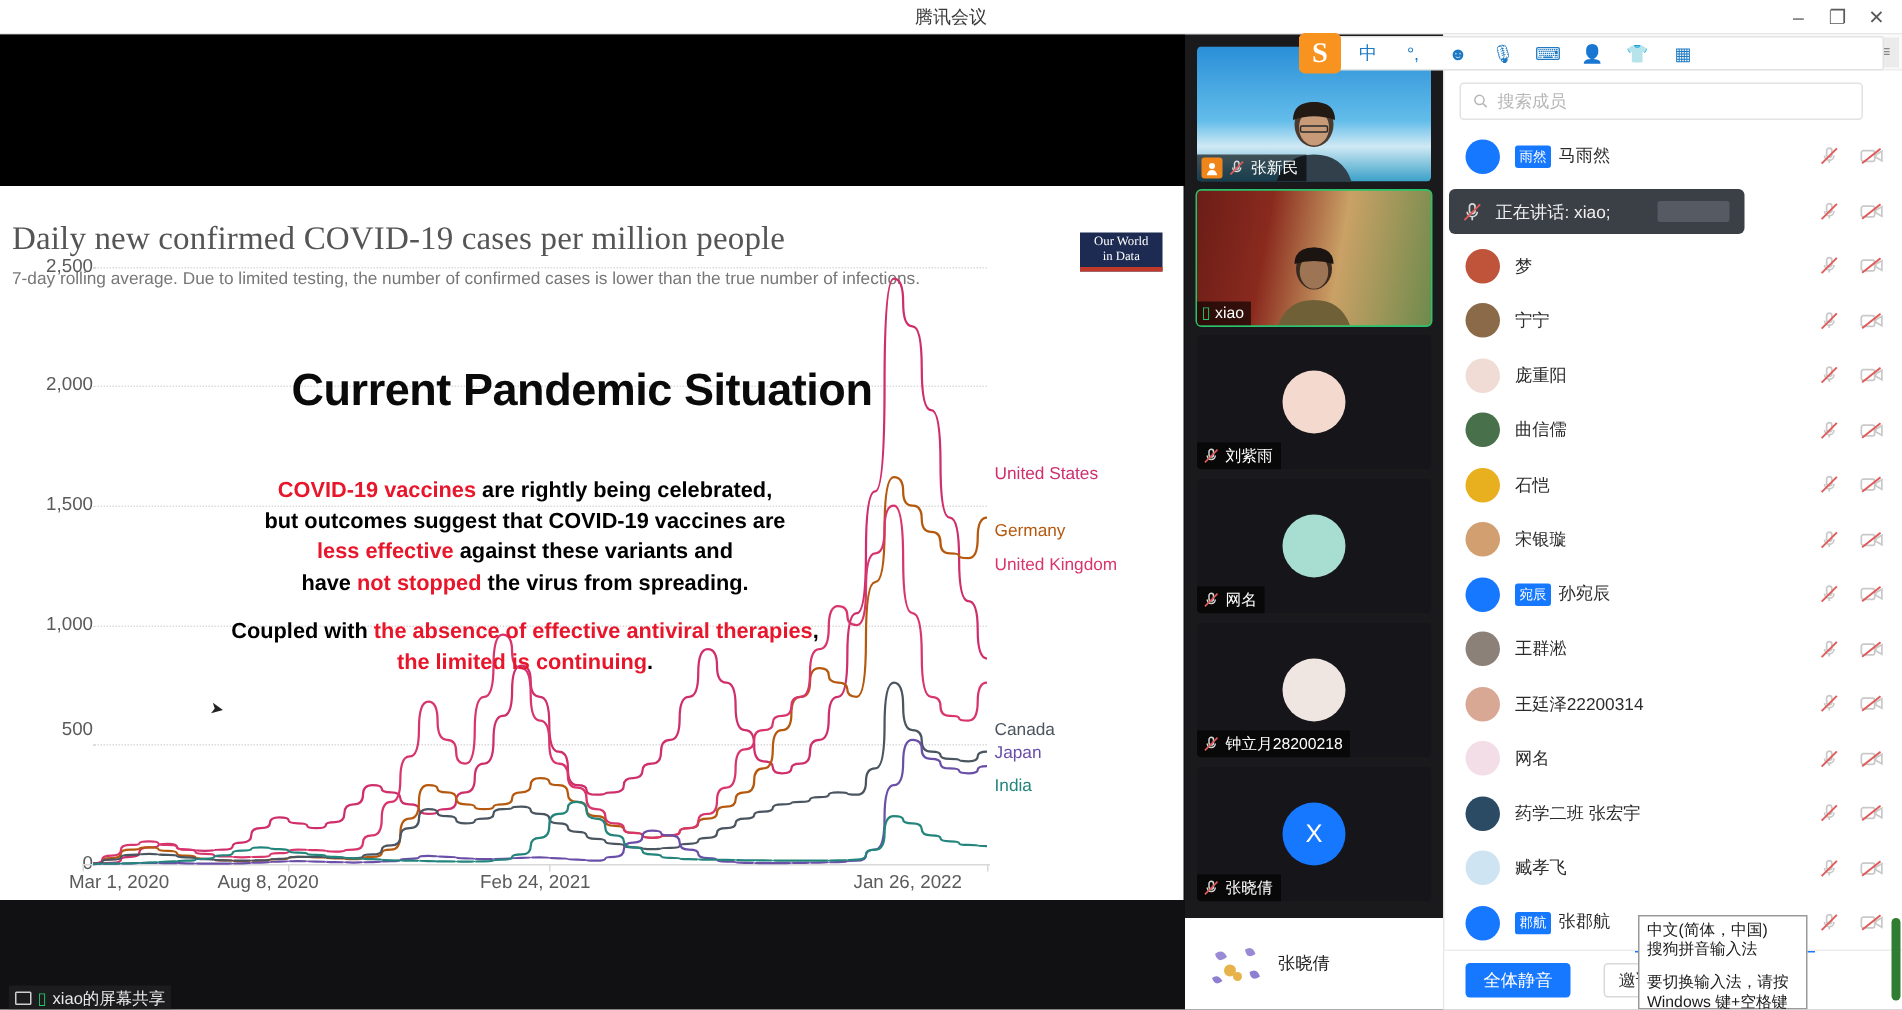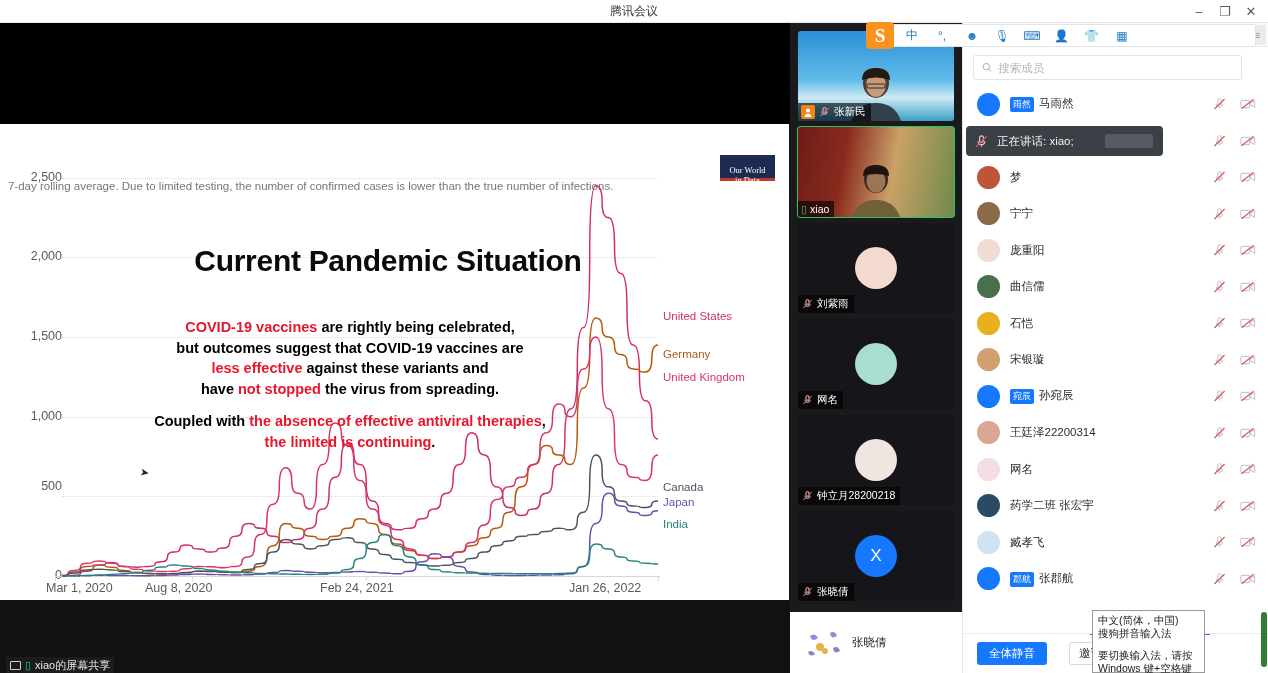--- a/index.html
+++ b/index.html
@@ -38,21 +38,21 @@
     font-size:22px; color:#555; letter-spacing:.1px; white-space:nowrap;
   }
   .owid-sub {
     position:absolute; left:8px; top:55px; width:670px;
     font-size:11.5px; line-height:14px; color:#777;
   }
   .owid-badge {
     position:absolute; right:14px; top:31px; width:55px; height:26px;
     background:#1d2b52; border-bottom:3px solid #c0392b;
     color:#fff; font-size:8.5px; line-height:10px; text-align:center;
-    padding-top:10px; font-family:"Liberation Serif", serif;
+    padding-top:0; font-family:"Liberation Serif", serif;
   }
   .slide-h1 {
     position:absolute; left:128px; top:120px; width:520px; text-align:center;
     font-size:30px; font-weight:bold; color:#0a0a0a; letter-spacing:-0.3px;
   }
   .slide-body {
     position:absolute; left:60px; top:193px; width:580px; text-align:center;
     font-size:14.5px; font-weight:bold; line-height:20.5px; color:#000;
   }
   .slide-body .r { color:#e8162b; }
@@ -213,20 +213,21 @@
       <div class="winbtn">❐</div>
       <div class="winbtn">✕</div>
     </div>
   </div>
 
   <div class="share-area">
     <div class="share-black-top"></div>
 
     <div class="slide">
 
+      <div class="owid-title">Daily new confirmed COVID-19 cases per million people</div>
       <div class="owid-sub">7-day rolling average. Due to limited testing, the number of confirmed cases is lower than the true number of infections.</div>
       <div class="owid-badge">
         <span>Our World</span><br>
         <span>in Data</span>
       </div>
 
       <div class="yaxis" id="yaxis">
           <div class="ylab" style="top: 444px;">0</div>
           <div class="ylab" style="top: 355px;">500</div>
           <div class="ylab" style="top: 284.727px;">1,000</div>
@@ -565,20 +566,37 @@
               <line x1="2.2" y1="13.8" x2="13.8" y2="2.2" stroke="#e05a5a" stroke-width="1.5"></line>
             </svg>
             <svg width="16" height="14" viewBox="0 0 18 14">
               <rect x="1" y="3" width="10" height="8" rx="1.6" fill="none" stroke="#c9c9c9" stroke-width="1.3"></rect>
               <path d="M11.8 6 L16.4 3.4 V10.6 L11.8 8z" fill="none" stroke="#c9c9c9" stroke-width="1.3"></path>
               <line x1="1.6" y1="12.4" x2="15.4" y2="1.6" stroke="#e05a5a" stroke-width="1.5"></line>
             </svg>
           </div>
         </div>
         <div class="prow">
+          <div class="pav" style="background:#8c8178"></div>
+          <div class="pname"><span>王群淞</span></div>
+          <div class="picons">
+            <svg width="15" height="14" viewBox="0 0 16 16">
+              <rect x="6" y="2" width="4" height="7" rx="2" fill="none" stroke="#c9c9c9" stroke-width="1.3"></rect>
+              <path d="M4.4 7.6a3.6 3.6 0 0 0 7.2 0" fill="none" stroke="#c9c9c9" stroke-width="1.3"></path>
+              <line x1="8" y1="11.2" x2="8" y2="13.4" stroke="#c9c9c9" stroke-width="1.3"></line>
+              <line x1="2.2" y1="13.8" x2="13.8" y2="2.2" stroke="#e05a5a" stroke-width="1.5"></line>
+            </svg>
+            <svg width="16" height="14" viewBox="0 0 18 14">
+              <rect x="1" y="3" width="10" height="8" rx="1.6" fill="none" stroke="#c9c9c9" stroke-width="1.3"></rect>
+              <path d="M11.8 6 L16.4 3.4 V10.6 L11.8 8z" fill="none" stroke="#c9c9c9" stroke-width="1.3"></path>
+              <line x1="1.6" y1="12.4" x2="15.4" y2="1.6" stroke="#e05a5a" stroke-width="1.5"></line>
+            </svg>
+          </div>
+        </div>
+        <div class="prow">
           <div class="pav" style="background:#d9a894"></div>
           <div class="pname"><span>王廷泽22200314</span></div>
           <div class="picons">
             <svg width="15" height="14" viewBox="0 0 16 16">
               <rect x="6" y="2" width="4" height="7" rx="2" fill="none" stroke="#c9c9c9" stroke-width="1.3"></rect>
               <path d="M4.4 7.6a3.6 3.6 0 0 0 7.2 0" fill="none" stroke="#c9c9c9" stroke-width="1.3"></path>
               <line x1="8" y1="11.2" x2="8" y2="13.4" stroke="#c9c9c9" stroke-width="1.3"></line>
               <line x1="2.2" y1="13.8" x2="13.8" y2="2.2" stroke="#e05a5a" stroke-width="1.5"></line>
             </svg>
             <svg width="16" height="14" viewBox="0 0 18 14">

